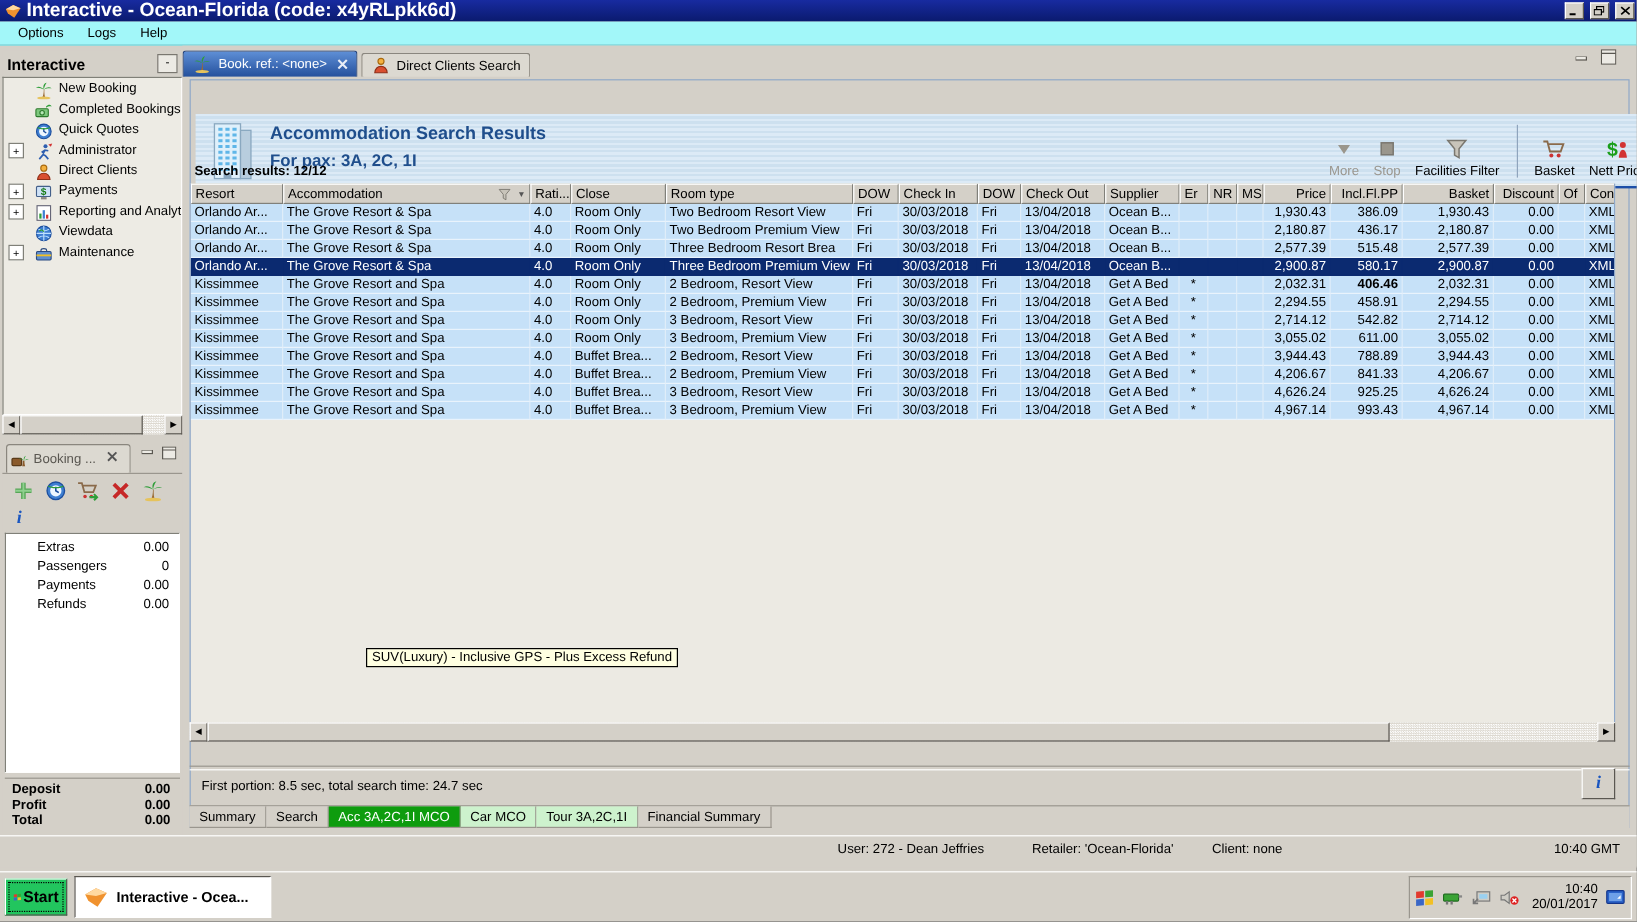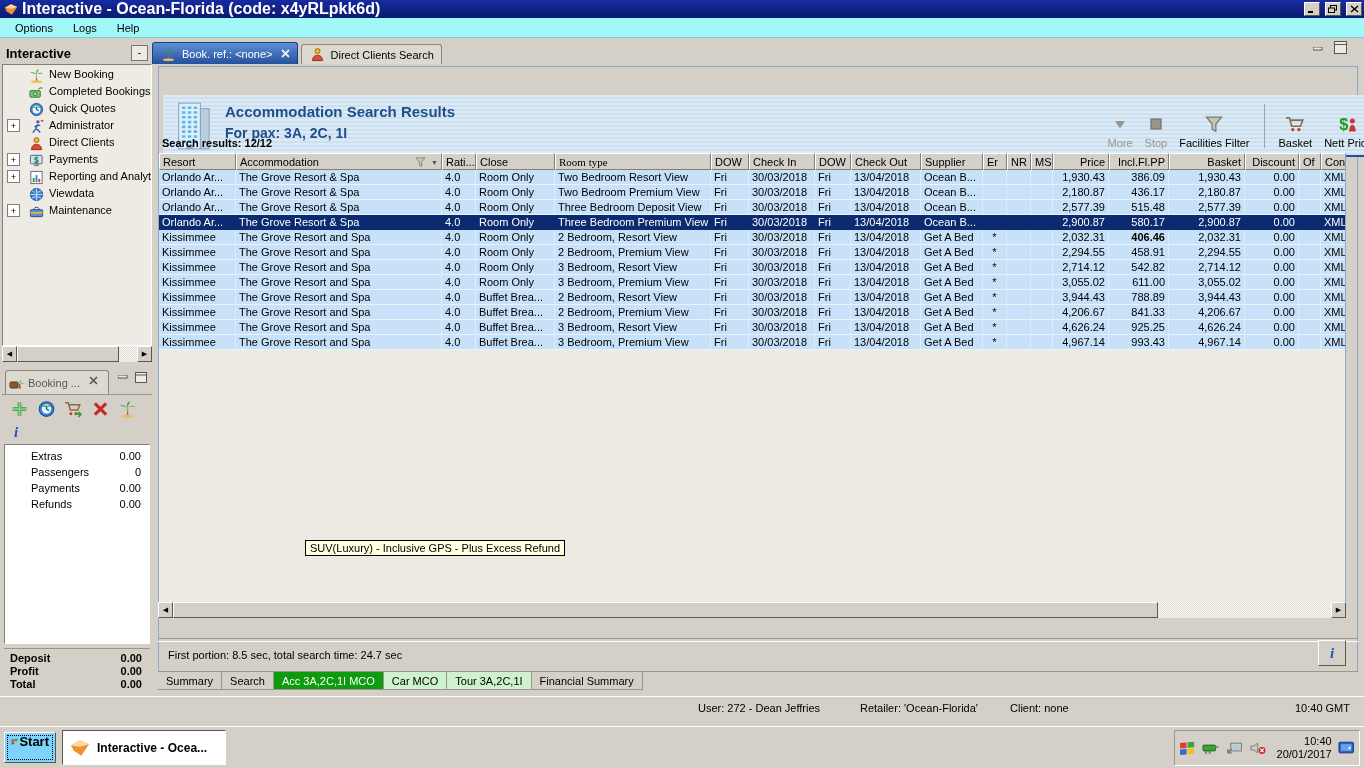--- a/index.html
+++ b/index.html
@@ -127,22 +127,22 @@
 
   
   .app-status{position:absolute;left:0;top:696px;width:1364px;height:26px;background:#D4D0C8;border-top:1px solid #fff;}
   .status-user{position:absolute;left:698px;top:5px;}
   .status-retailer{position:absolute;left:860px;top:5px;}
   .status-client{position:absolute;left:1010px;top:5px;}
   .status-time{position:absolute;right:14px;top:5px;}
 
   
   .taskbar{position:absolute;left:0;top:726px;width:1364px;height:42px;background:#D4D0C8;border-top:1px solid #fff;box-sizing:border-box;}
-  .start-btn{position:absolute;left:4px;top:5px;width:52px;height:31px;background:#7dd3fc;border:1px solid;
-             border-color:#fff #5a5751 #5a5751 #fff;display:flex;align-items:flex-start;justify-content:center;gap:1px;
+  .start-btn{position:absolute;left:4px;top:5px;width:52px;height:31px;background:#22c55e;border:1px solid;
+             border-color:#fff #5a5751 #5a5751 #fff;display:flex;align-items:center;justify-content:center;gap:1px;
              font-weight:bold;font-size:13px;box-sizing:border-box;outline:1px dotted #000;outline-offset:-4px;}
   .start-btn .icon{width:17px;height:15px;}
   .task-btn{position:absolute;left:62px;top:3px;width:164px;height:35px;background:#fff;border:1px solid;
             border-color:#5a5751 #fff #fff #5a5751;display:flex;align-items:center;gap:6px;padding-left:6px;
             font-weight:bold;font-size:12px;box-sizing:border-box;}
   .task-btn .icon{width:22px;height:18px;}
   .tray{position:absolute;right:4px;top:3px;width:186px;height:36px;border:1px solid;border-color:#9a968e #fff #fff #9a968e;
         display:flex;align-items:center;gap:6px;padding:0 4px;box-sizing:border-box;}
   .tray .icon{width:20px;height:18px;}
   .tray-clock{margin-left:2px;text-align:right;line-height:13px;font-size:11px;width:66px;}
@@ -483,21 +483,21 @@
     <div class="summary-label">Search results: 12/12</div>
 
     <div class="grid" id="grid">
         <div class="tr head">
           <div class="th" style="width: 77px;"><span>Resort</span></div>
           <div class="th" style="width: 206px;"><span>Accommodation</span><span class="icon funnel"><svg viewBox="0 0 16 16">
                 <path d="M2 2.5h12L9.5 8v6l-3-1.8V8z" fill="#c8c4ba" stroke="#7a776f"></path>
               </svg></span><span class="drop">▼</span></div>
           <div class="th" style="width: 34px;"><span>Rati...</span></div>
           <div class="th" style="width: 79px;"><span>Close</span></div>
-          <div class="th" style="width: 156px; font-family: Liberation Serif, serif;"><span>Room type</span></div>
+          <div class="th" style="width: 156px;"><span>Room type</span></div>
           <div class="th" style="width: 38px;"><span>DOW</span></div>
           <div class="th" style="width: 66px;"><span>Check In</span></div>
           <div class="th" style="width: 36px;"><span>DOW</span></div>
           <div class="th" style="width: 70px;"><span>Check Out</span></div>
           <div class="th" style="width: 62px;"><span>Supplier</span></div>
           <div class="th" style="width: 24px;"><span>Er</span></div>
           <div class="th" style="width: 24px;"><span>NR</span></div>
           <div class="th" style="width: 22px;"><span>MS</span></div>
           <div class="th num" style="width: 56px;"><span>Price</span></div>
           <div class="th num" style="width: 60px;"><span>Incl.Fl.PP</span></div>
@@ -546,21 +546,21 @@
           <div class="td num" style="width: 76px;">2,180.87</div>
           <div class="td num" style="width: 54px;">0.00</div>
           <div class="td" style="width: 22px;"></div>
           <div class="td" style="width: 64px;">XML</div>
         </div>
         <div class="tr">
           <div class="td" style="width: 77px;">Orlando Ar...</div>
           <div class="td" style="width: 206px;">The Grove Resort &amp; Spa</div>
           <div class="td" style="width: 34px;">4.0</div>
           <div class="td" style="width: 79px;">Room Only</div>
-          <div class="td" style="width: 156px;">Three Bedroom Deposit View</div>
+          <div class="td" style="width: 156px;">Three Bedroom Resort Brea</div>
           <div class="td" style="width: 38px;">Fri</div>
           <div class="td" style="width: 66px;">30/03/2018</div>
           <div class="td" style="width: 36px;">Fri</div>
           <div class="td" style="width: 70px;">13/04/2018</div>
           <div class="td" style="width: 62px;">Ocean B...</div>
           <div class="td ctr" style="width: 24px;"></div>
           <div class="td ctr" style="width: 24px;"></div>
           <div class="td ctr" style="width: 22px;"></div>
           <div class="td num" style="width: 56px;">2,577.39</div>
           <div class="td num" style="width: 60px;">515.48</div>

